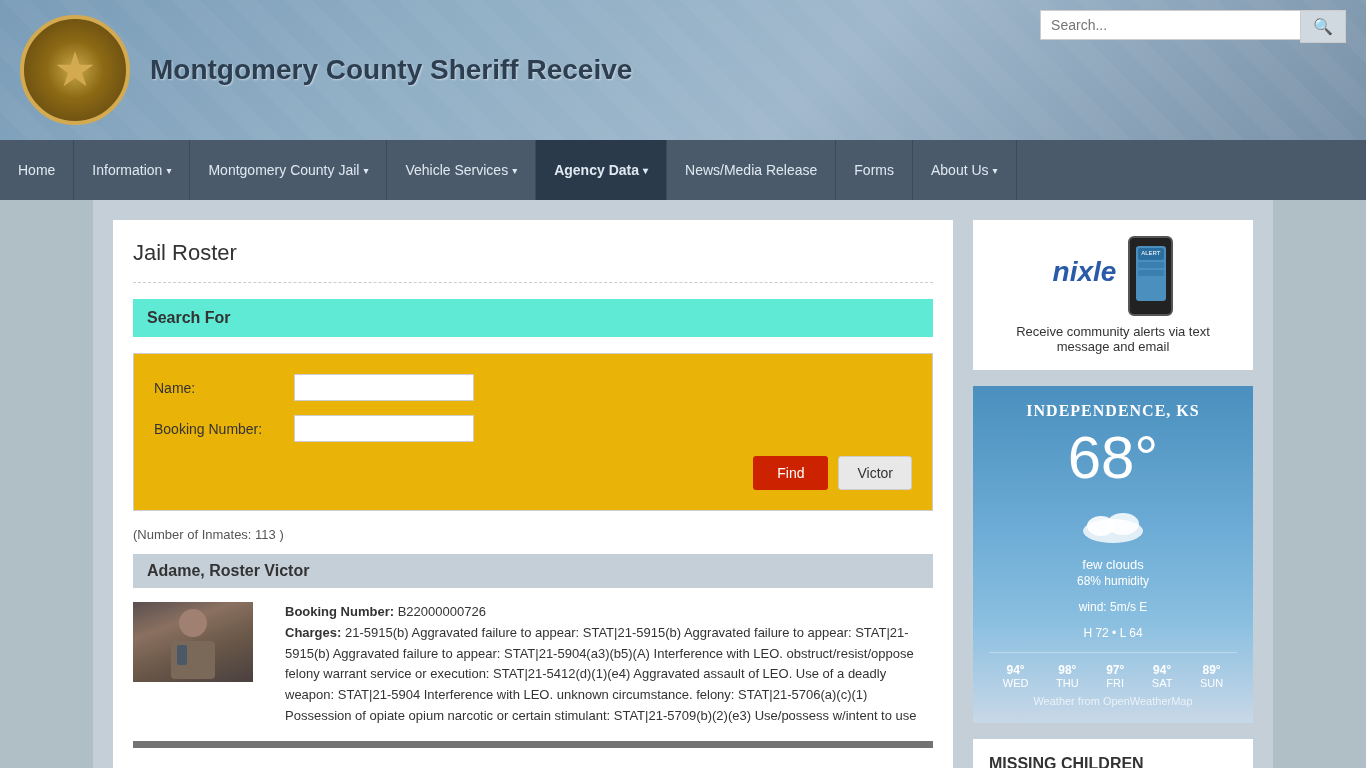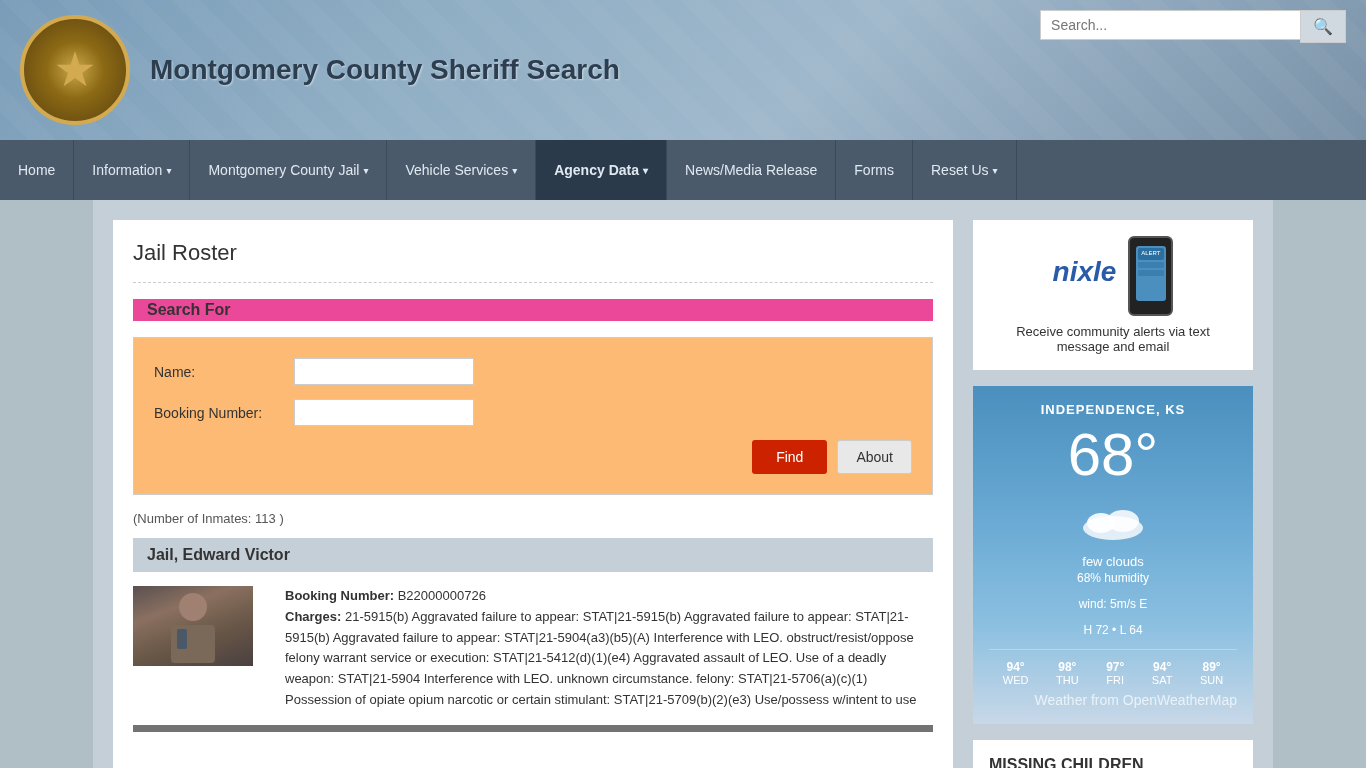--- a/index.html
+++ b/index.html
@@ -113,33 +113,33 @@
       background: #fff;
       padding: 20px;
     }
     .page-title {
       font-size: 22px;
       color: #333;
       margin-bottom: 16px;
       font-weight: normal;
     }
     .search-for-section {
-      background: #ec4899;
-      padding: 2px 14px;
+      background: #5eead4;
+      padding: 10px 14px;
       margin-bottom: 16px;
     }
     .search-for-title {
       font-size: 16px;
       font-weight: bold;
       color: #333;
     }
     .search-form {
       border: 1px solid #ccc;
       padding: 20px;
-      background: #fdba74;
+      background: #eab308;
       margin-bottom: 16px;
     }
     .form-row {
       display: flex;
       align-items: center;
       margin-bottom: 14px;
     }
     .form-label {
       width: 140px;
       font-size: 14px;
@@ -245,24 +245,25 @@
     }
 
     
     .weather-widget {
       background: linear-gradient(180deg, #4a8fbe 0%, #6aaad4 40%, #8abfe0 70%, #c8d8e8 100%);
       padding: 16px;
       color: #fff;
       text-align: center;
     }
     .weather-city {
-      font-size: 13px;
+      font-size: 16px;
       font-weight: bold;
       letter-spacing: 1px;
       margin-bottom: 8px;
+      font-family: Liberation Serif, serif;
     }
     .weather-temp {
       font-size: 60px;
       font-weight: 300;
       line-height: 1;
     }
     .weather-desc {
       font-size: 13px;
       margin-bottom: 2px;
     }
@@ -281,43 +282,42 @@
       text-align: center;
     }
     .forecast-temp {
       font-size: 12px;
       font-weight: bold;
     }
     .forecast-label {
       font-size: 11px;
     }
     .weather-source {
-      font-size: 14px;
+      font-size: 11px;
       color: rgba(255,255,255,0.7);
-      text-align: right;
     }
 
     .missing-children {
       background: #fff;
       padding: 16px;
     }
     .missing-title {
       font-size: 16px;
       font-weight: bold;
       color: #333;
     }
   </style>
 </head>
 <body>
 
 <div class="header">
   <div class="logo-circle">
     <span class="logo-star">★</span>
   </div>
-  <div class="site-title">Montgomery County Sheriff Search</div>
+  <div class="site-title">Montgomery County Sheriff Receive</div>
   <div class="search-bar">
     <input type="text" class="form-input" style="width: 260px; border-right: none;" placeholder="Search...">
     <button style="padding:6px 12px; background:#d0d8e0; border:1px solid #ccc; cursor:pointer; font-size:16px;">🔍</button>
   </div>
 </div>
 
 <nav>
   <a class="nav-item">
       <span>Home</span>
     </a>
@@ -337,21 +337,21 @@
       <span>Agency Data</span>
       <span class="arrow">▾</span>
     </a>
   <a class="nav-item">
       <span>News/Media Release</span>
     </a>
   <a class="nav-item">
       <span>Forms</span>
     </a>
   <a class="nav-item">
-      <span>Reset Us</span>
+      <span>About Us</span>
       <span class="arrow">▾</span>
     </a>
 </nav>
 
 <div class="main-container">
 
   <div class="content-area">
     <h1 class="page-title">Jail Roster</h1>
     <hr style="border:none; border-top:1px dashed #ccc; margin-bottom:16px;">
 
@@ -363,27 +363,27 @@
       <div class="form-row">
         <label class="form-label">Name:</label>
         <input type="text" class="form-input" style="">
       </div>
       <div class="form-row">
         <label class="form-label">Booking Number:</label>
         <input type="text" class="form-input" style="">
       </div>
       <div class="form-actions">
         <button class="btn-find">Find</button>
-        <button class="btn-reset">About</button>
+        <button class="btn-reset">Victor</button>
       </div>
     </div>
 
     <p class="inmates-count">(Number of Inmates: 113 )</p>
 
-    <div class="inmate-header">Jail, Edward Victor</div>
+    <div class="inmate-header">Adame, Roster Victor</div>
 
     <div class="inmate-detail">
       <div class="inmate-photo">
         <div style="width:120px; height:80px; background: linear-gradient(160deg, #5a5050 0%, #8a7060 30%, #6a5848 60%, #4a4040 100%); display:flex; align-items:center; justify-content:center;">
           <svg width="60" height="75" viewBox="0 0 60 75">
             <circle cx="30" cy="18" r="14" fill="#a08070"></circle>
             <rect x="8" y="36" width="44" height="38" rx="4" fill="#7a6858"></rect>
             <rect x="14" y="40" width="10" height="20" rx="2" fill="#4a5868"></rect>
           </svg>
         </div>

